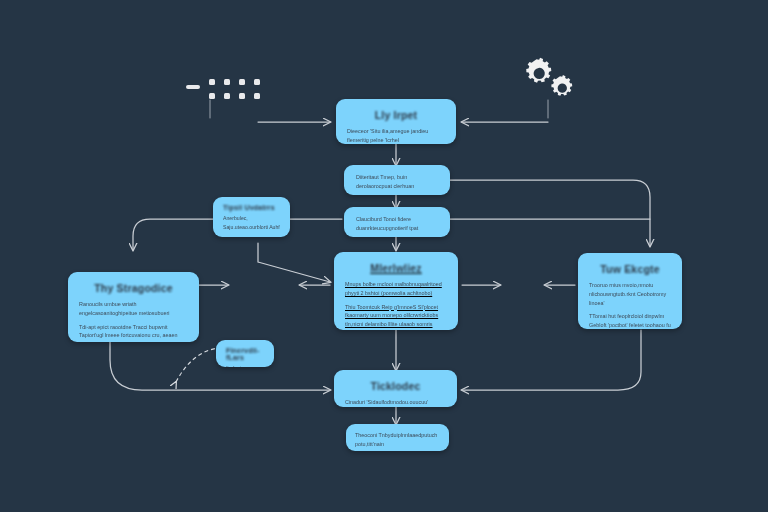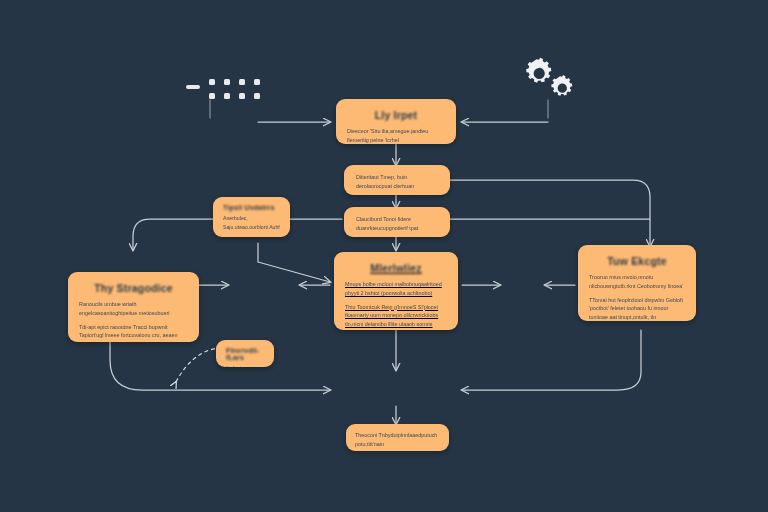--- a/index.html
+++ b/index.html
@@ -10,21 +10,21 @@
     font-family:"Liberation Sans", sans-serif;
   }
   #canvas{position:relative;width:768px;height:512px;}
 
   
   #wires{position:absolute;left:0;top:0;width:768px;height:512px;}
 
   
   .node{
     position:absolute;
-    background:#fdba74;
+    background:#7dd3fc;
     border-radius:9px;
     box-shadow:0 2px 5px rgba(0,0,0,.30);
     box-sizing:border-box;
     overflow:hidden;
   }
   .node .ttl{
     text-align:center;
     font-weight:bold;
     color:#2d3b4a;
     letter-spacing:.2px;
@@ -181,35 +181,42 @@
 
   <div class="node big" style="left:334px;top:252px;width:124px;height:78px;text-decoration:underline;">
     <div class="ttl">Mlerlwliez</div>
     <div class="bd">
       <p>Mnups bolbe mclooi malbobnuqaalritoed phyyti 2 bshtoi (pomwolia achltnobo)</p>
       <p>Thiu Toomtcuk Reip g'lmnoeS Sl'plocet fkaomarty  uum rnonepo olilcrwricktiobs tln,nicni delamibo lllite ulaaob somris cuoario nai.d hoboauoub.</p>
 
     </div>
   </div>
 
-  <div class="node big" style="left:578px;top:245px;width:118px;height:76px;">
+  <div class="node big" style="left:578px;top:253px;width:104px;height:76px;">
     <div class="ttl">Tuw  Ekcgte</div>
     <div class="bd">
       <p>Trooruo rnius  mvoio,nmotu nlicbouwngtutb.rknt  Ceobotromy linoea'</p>
       <p>TTomai hut feoplrcloiol  dinpwlm  Gebloft  'poctbot' feletet  toohaou  fu  innour  tuniioae aat  tinupt,ontulk,  tln inbrephrobamaa  nantiuld o'gildlger  Ifaovlevaariou  Ifanalenni  cnat  polt  dtacbioo  'Hluanto  ''AmpSeonb  [juartt  znrt]  iugOtheir  ll,lijoStbmr o.</p>
     </div>
   </div>
 
   <div class="node mini" style="left:216px;top:340px;width:58px;height:27px;">
     <div class="ttl">Flnervdli-fLars</div>
     <div class="bd">
       <p>firolvot</p>
     </div>
   </div>
 
+  <div class="node big" style="left:334px;top:370px;width:123px;height:37px;">
+    <div class="ttl">Ticklodec</div>
+    <div class="bd">
+      <p>Cinaduri  'Sidaulfodtmodou.ouucuu'  rmciamly  duritrit  fuolred</p>
+
+    </div>
+  </div>
 
   <div class="node tiny" style="left:346px;top:424px;width:103px;height:27px;">
     <div class="bd">
       <p>Theoconi  Tnbyduiplnnlaaedputuch  potu,titt'nain</p>
 
     </div>
   </div>
 
 </div>
 

